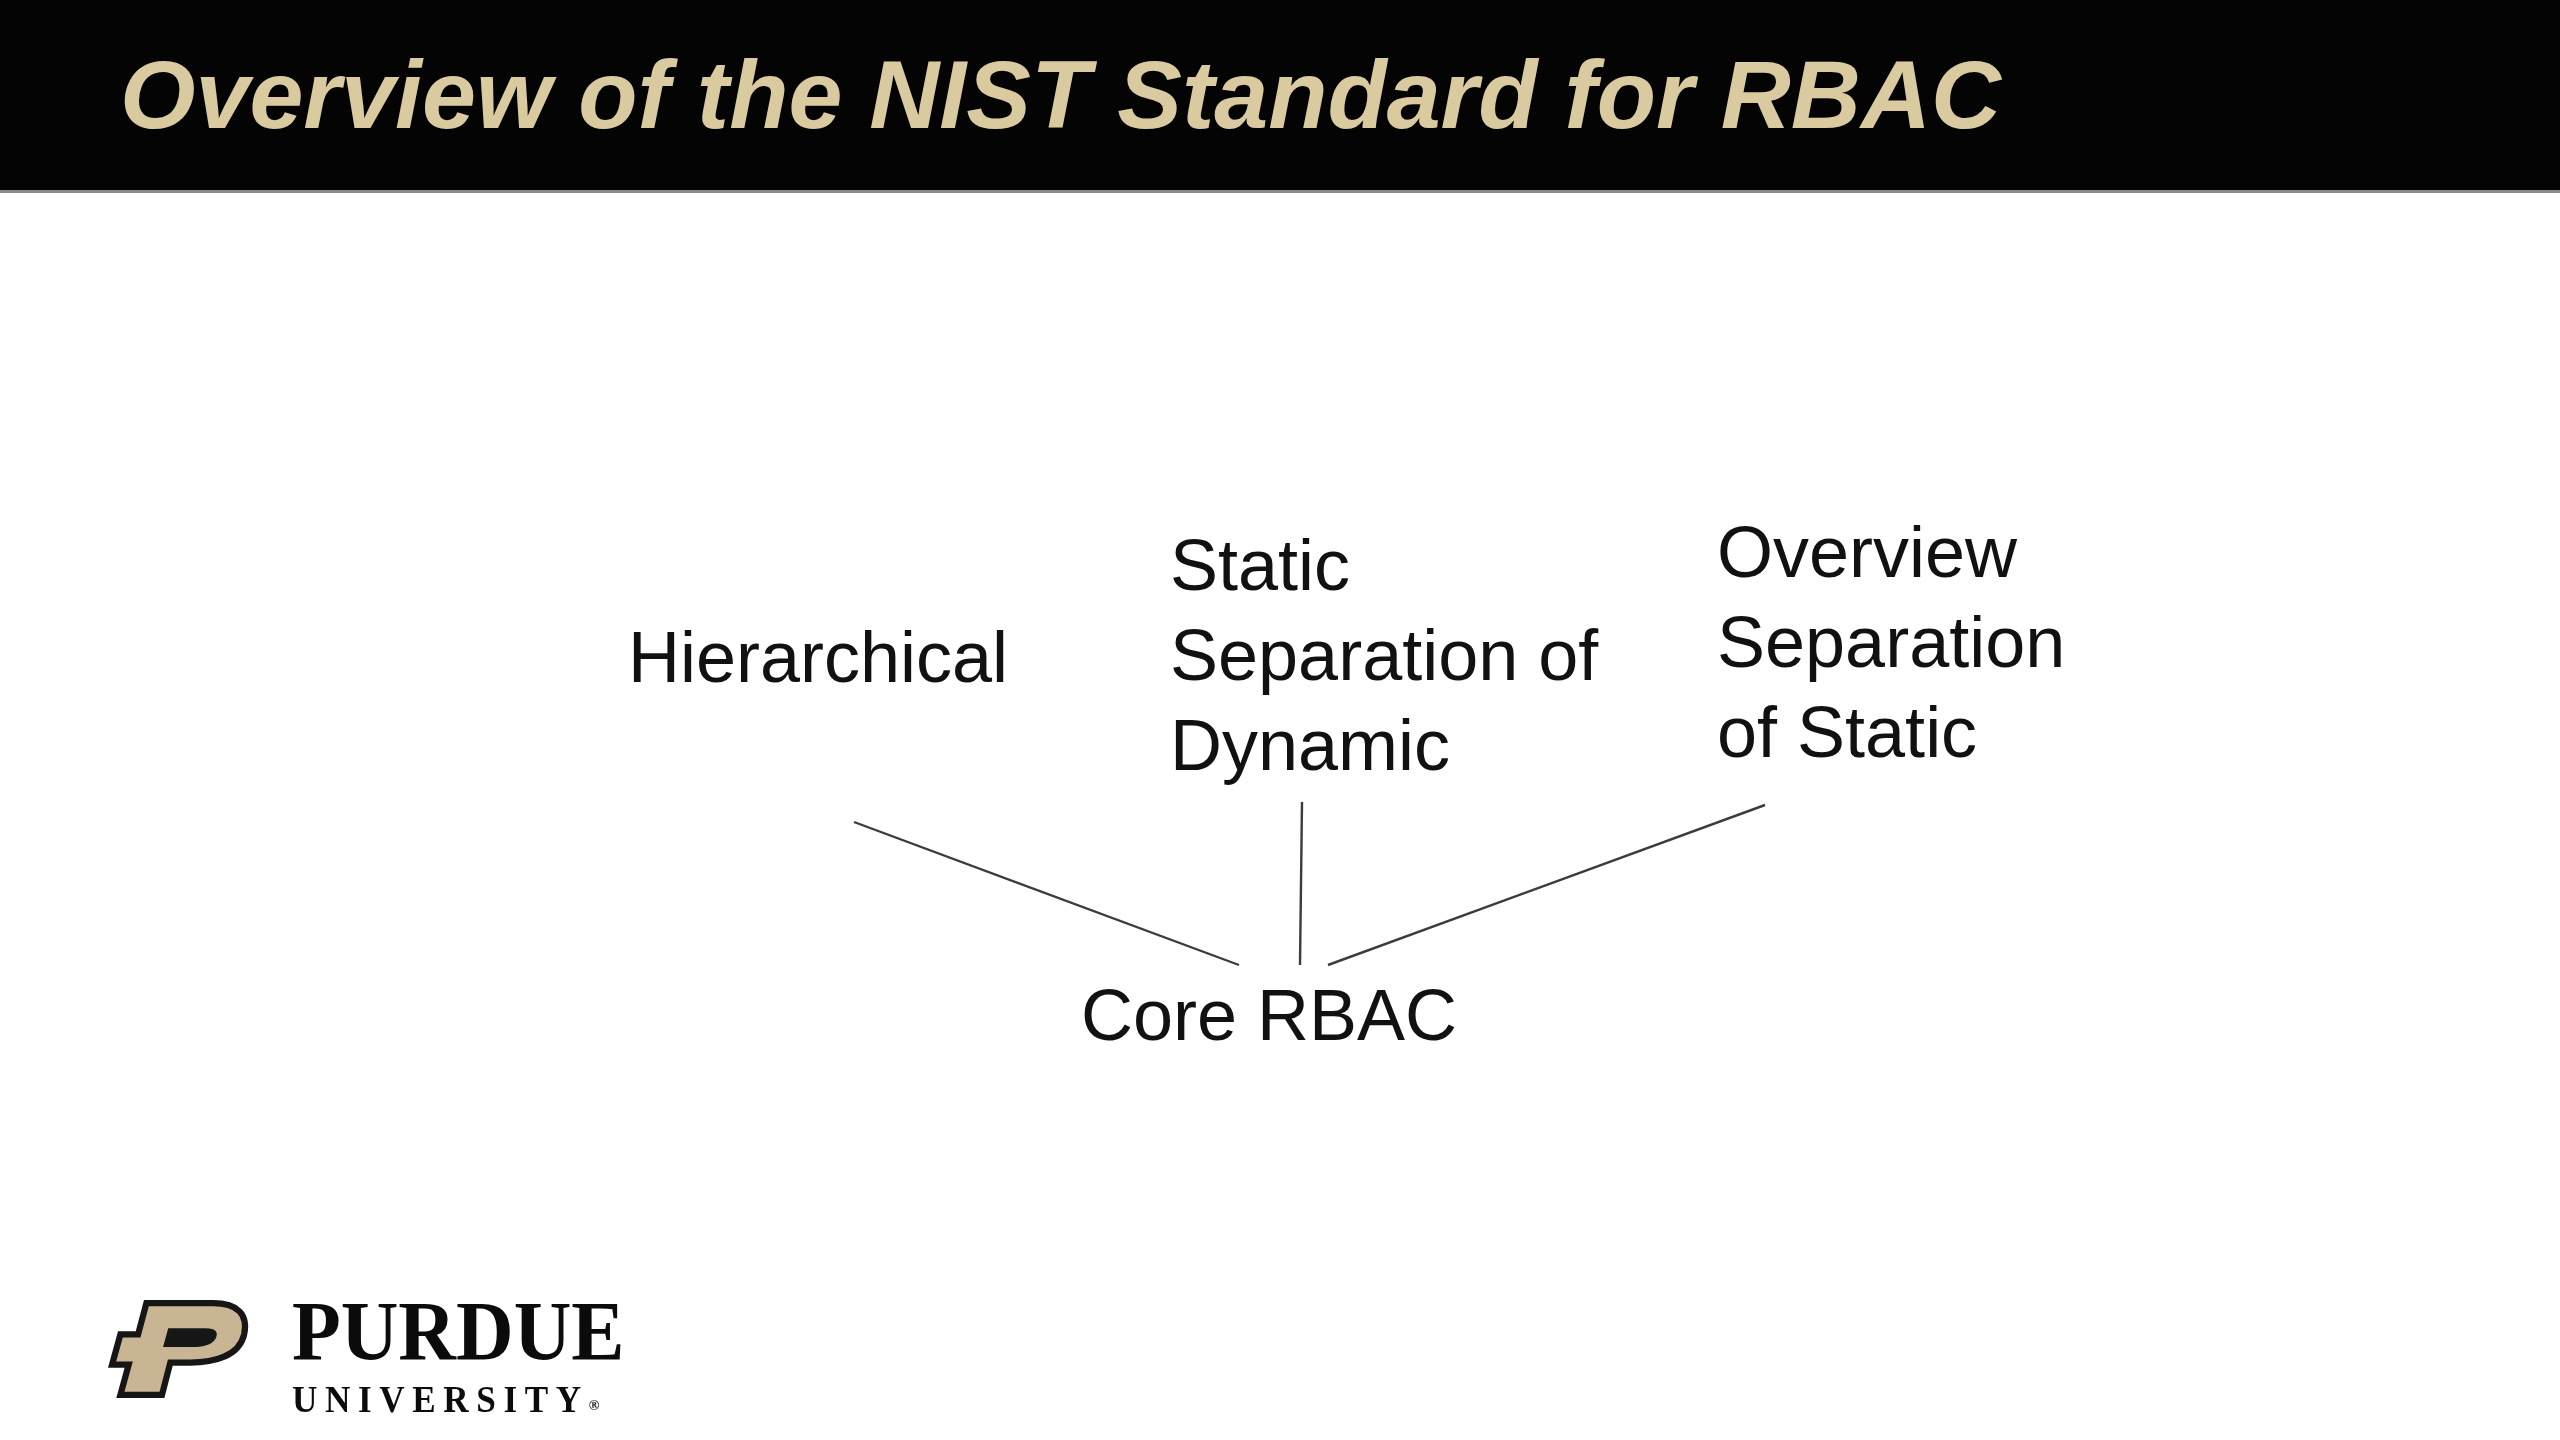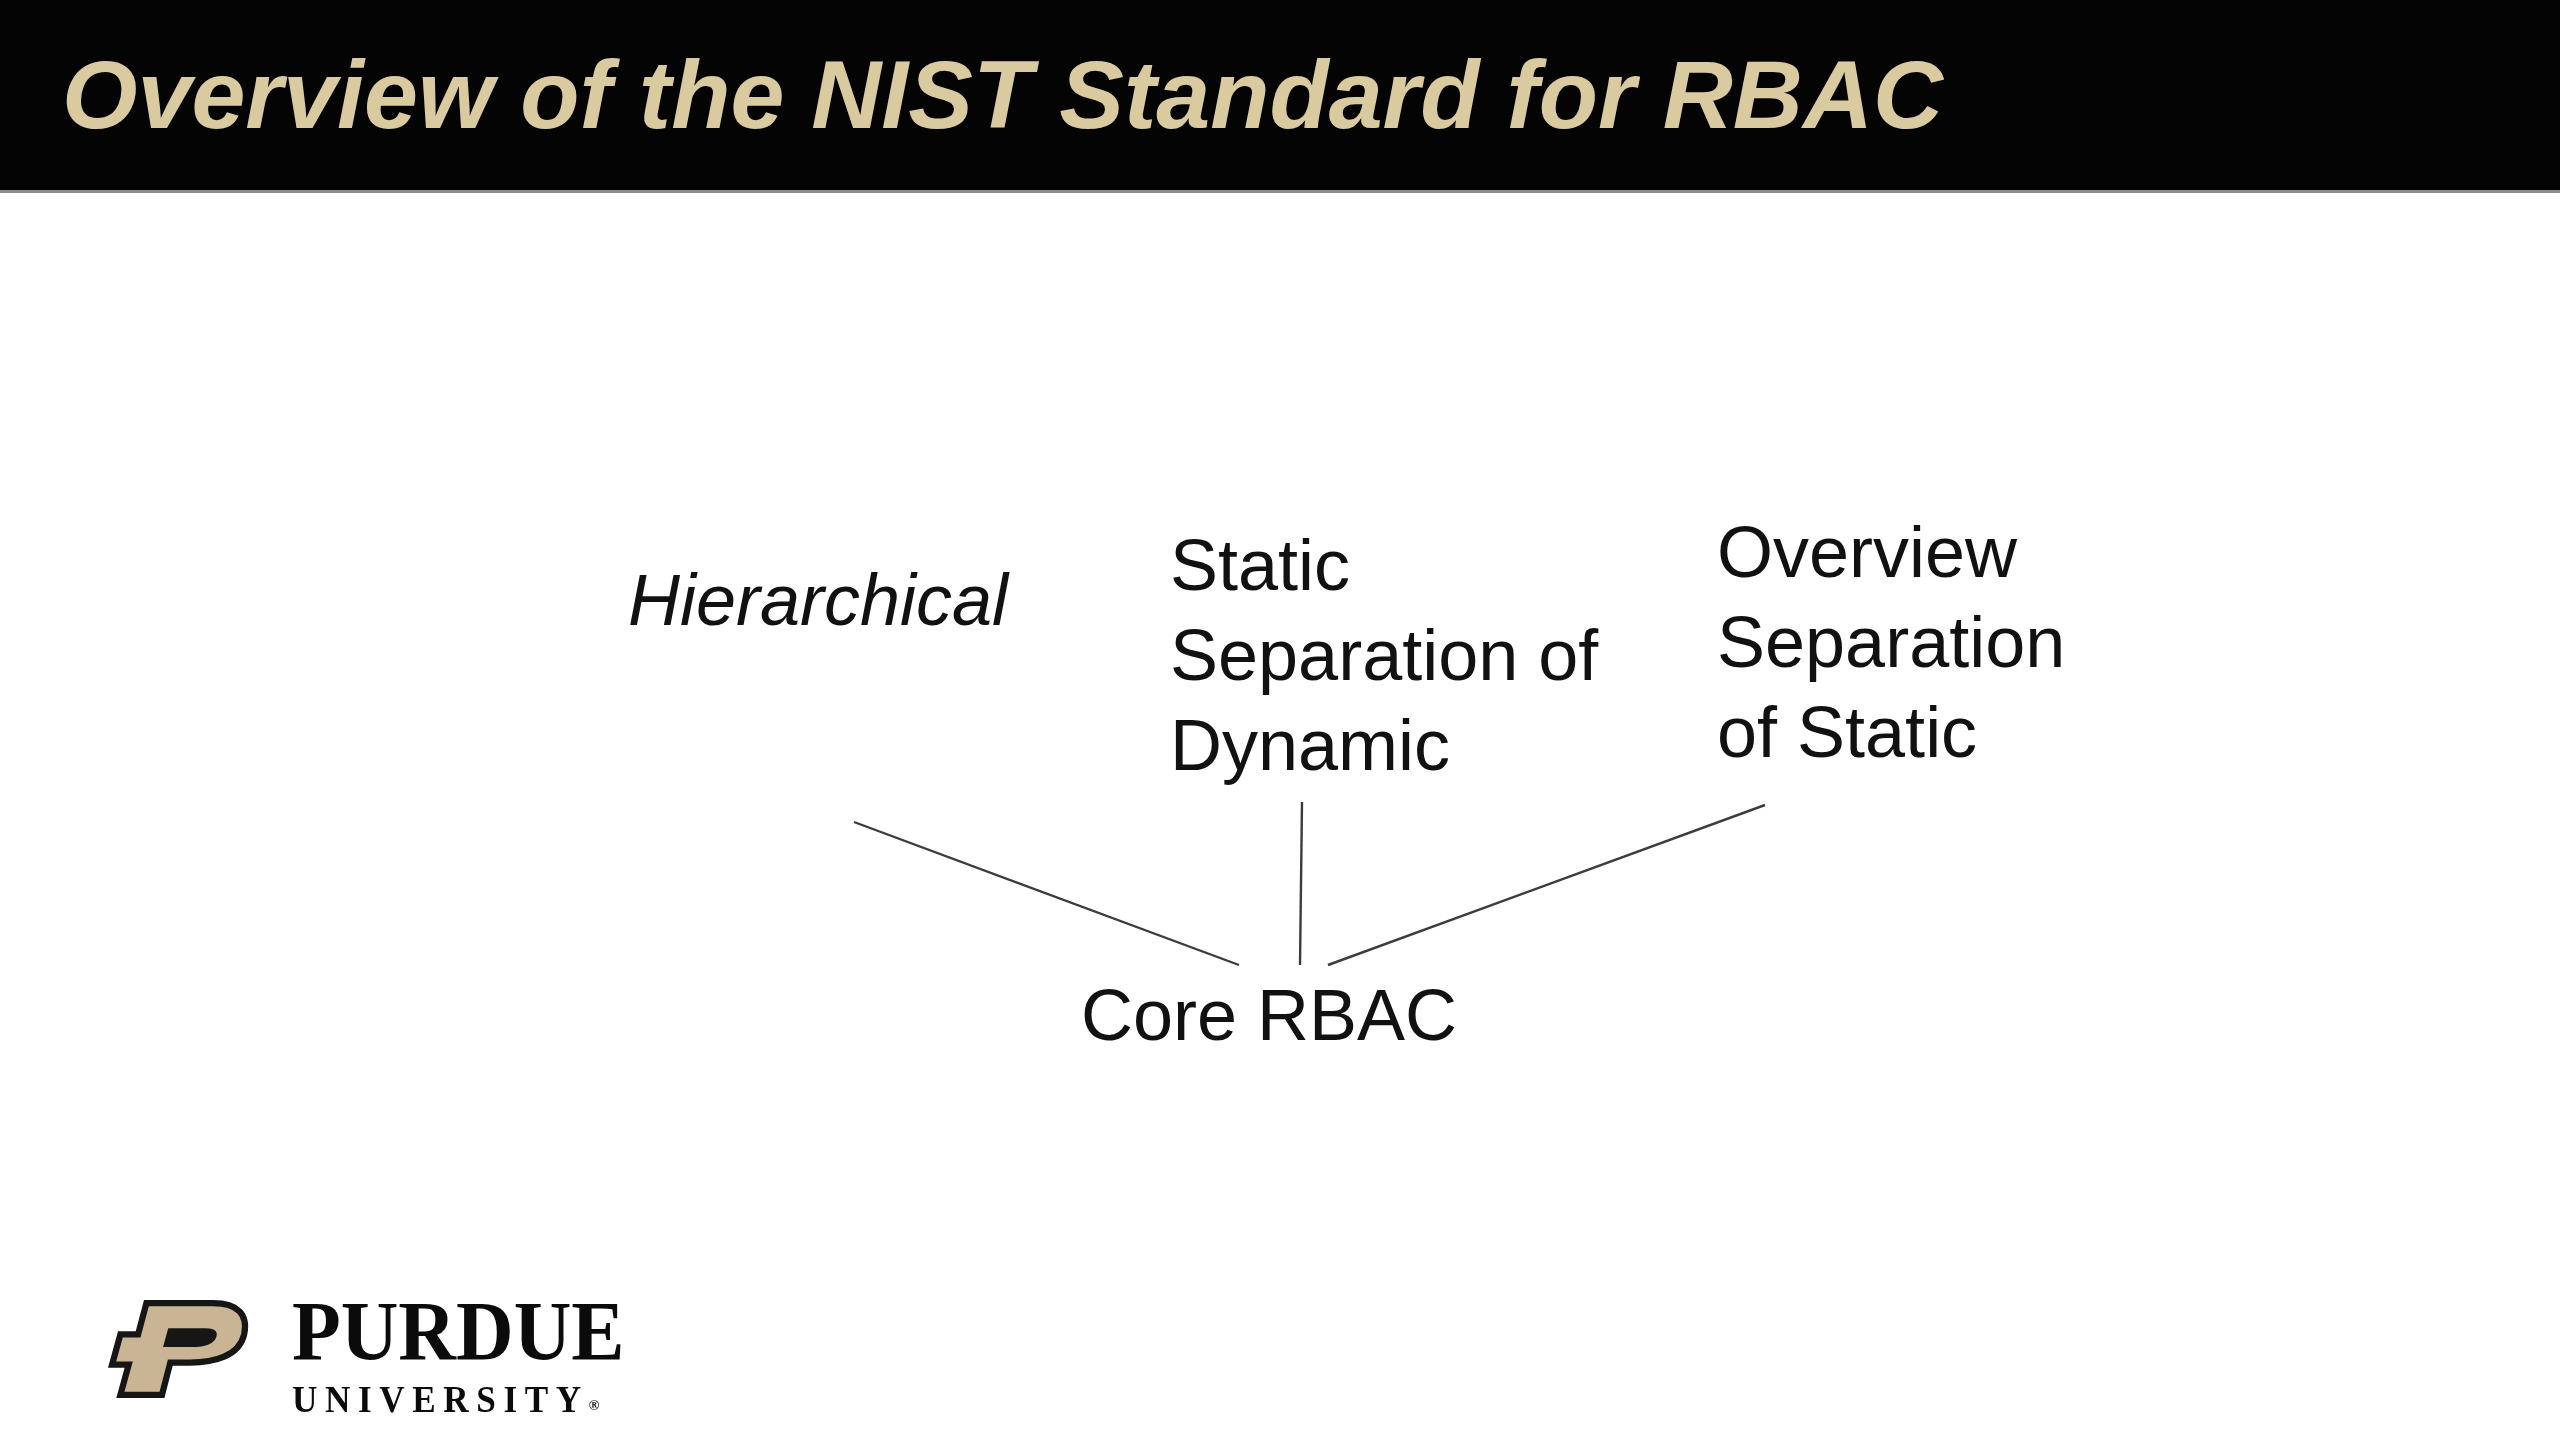--- a/index.html
+++ b/index.html
@@ -19,21 +19,21 @@
     width: 2560px;
     height: 193px;
     background: #040404;
     border-bottom: 3px solid #8b8b8b;
     display: flex;
     align-items: center;
     box-sizing: border-box;
   }
   .slide-title {
     margin: 0;
-    padding-left: 62px;
+    padding-left: 120px;
     font-size: 97px;
     font-weight: bold;
     font-style: italic;
     letter-spacing: 0px;
     color: #D9CA9F;
     white-space: nowrap;
     font-family: "Liberation Sans", sans-serif;
   }
 
   
@@ -42,21 +42,21 @@
   .connector-svg line { stroke: #3c3c3c; stroke-width: 2.4; }
 
   .node {
     position: absolute;
     font-size: 72px;
     line-height: 90px;
     color: #111111;
     white-space: nowrap;
   }
   .node span { display: block; }
-  #node-hierarchical { left: 628px;  top: 555px; font-style: italic; }
+  #node-hierarchical { left: 628px;  top: 612px; }
   #node-static       { left: 1170px; top: 520px; }
   #node-dynamic      { left: 1717px; top: 507px; }
   #node-core         { left: 1081px; top: 970px; }
 
   
   .footer { position: absolute; left: 0; top: 0; width: 2560px; height: 1425px; pointer-events: none; }
   .p-logo { position: absolute; left: 102px; top: 1297px; width: 172px; height: 104px; }
   .wordmark { position: absolute; left: 292px; top: 1290px; color: #0b0b0b; }
   .brand {
     font-family: "Liberation Serif", serif;

